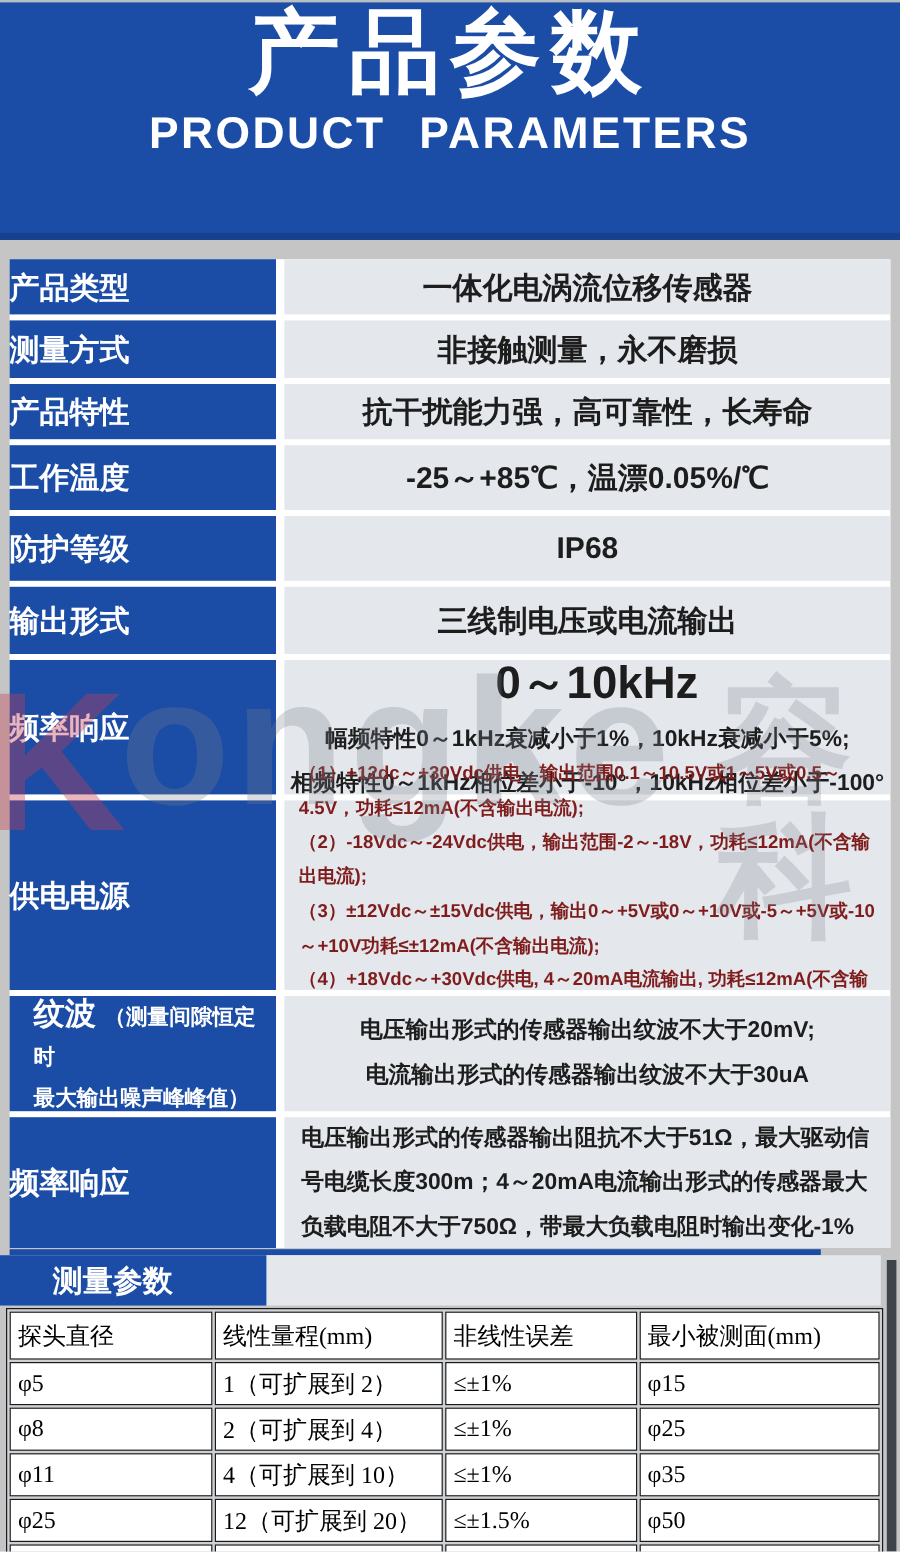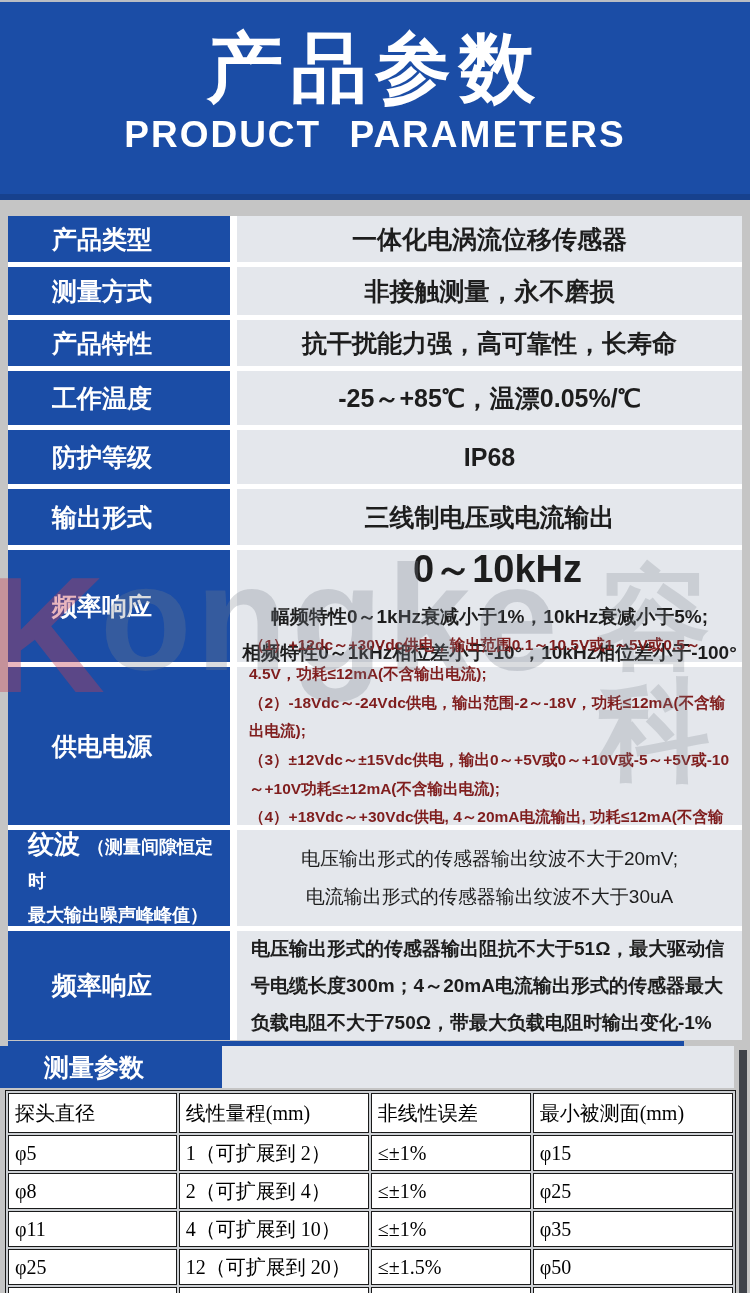--- a/index.html
+++ b/index.html
@@ -16,57 +16,57 @@
     background:#1b4da6;
     border-top:2px solid #b9bdc4;
     box-sizing:border-box;
     text-align:center;color:#ffffff;
   }
   .banner:after{
     content:"";position:absolute;left:0;bottom:0;width:100%;height:6px;
     background:#17418e;
   }
   .title-cn{
-    margin:0;padding-top:24px;
+    margin:0;
     font-size:76px;line-height:84px;font-weight:bold;letter-spacing:8px;
   }
   .title-en{
     margin:0;margin-top:4px;
     font-size:37px;font-weight:600;letter-spacing:2px;word-spacing:16px;text-align:center;
   }
   
   .rows-wrap{
     position:absolute;left:8px;top:216px;width:734px;height:824px;
     background:#ffffff;
     display:flex;flex-direction:column;row-gap:5px;
   }
   .spec-row{display:flex;column-gap:7px;}
   .label-cell{
     width:222px;flex:0 0 222px;background:#1b4da6;color:#ffffff;
     display:flex;flex-direction:column;justify-content:center;
-    box-sizing:border-box;padding-left:44px;
+    box-sizing:border-box;
     font-weight:bold;font-size:25px;
   }
   .value-cell{
     flex:1;background:#e4e7ec;color:#1d1d1d;
     display:flex;flex-direction:column;justify-content:center;align-items:center;
     text-align:center;font-weight:bold;font-size:25px;
     box-sizing:border-box;
   }
   .r1{height:46px}.r2{height:48px}.r3{height:46px}.r4{height:54px}
   .r5{height:54px}.r6{height:56px}.r7{height:112px}.r8{height:158px}
   .r9{height:96px}.r10{height:109px}
   .freq-title{font-size:38px;font-weight:bold;margin:2px 0 4px 16px;}
   .freq-line{font-size:19px;font-weight:bold;line-height:36px;}
   .power-cell{align-items:flex-start;text-align:left;padding:4px 10px 4px 12px;justify-content:center;}
   .power-line{font-size:15.5px;font-weight:600;line-height:1.85;color:#7f1d1d;}
   .ripple-label{padding-left:20px;justify-content:center;}
   .ripple-title{font-size:26px;font-weight:bold;line-height:40px;}
   .ripple-note{font-size:18px;font-weight:bold;line-height:34px;}
-  .ripple-line{font-size:19px;font-weight:normal;line-height:38px;}
+  .ripple-line{font-size:19px;font-weight:bold;line-height:38px;}
   .load-cell{align-items:flex-start;text-align:left;padding:6px 14px;}
   .load-text{font-size:19px;font-weight:bold;line-height:1.95;}
   
   .blue-bar{position:absolute;left:8px;top:1041px;width:676px;height:5px;background:#1b4da6;}
   .measure-band{
     position:absolute;left:0;top:1046px;width:734px;height:42px;background:#e4e7ec;
   }
   .measure-label{
     position:absolute;left:0;top:0;width:222px;height:42px;background:#1b4da6;
     color:#fff;font-size:25px;font-weight:bold;

